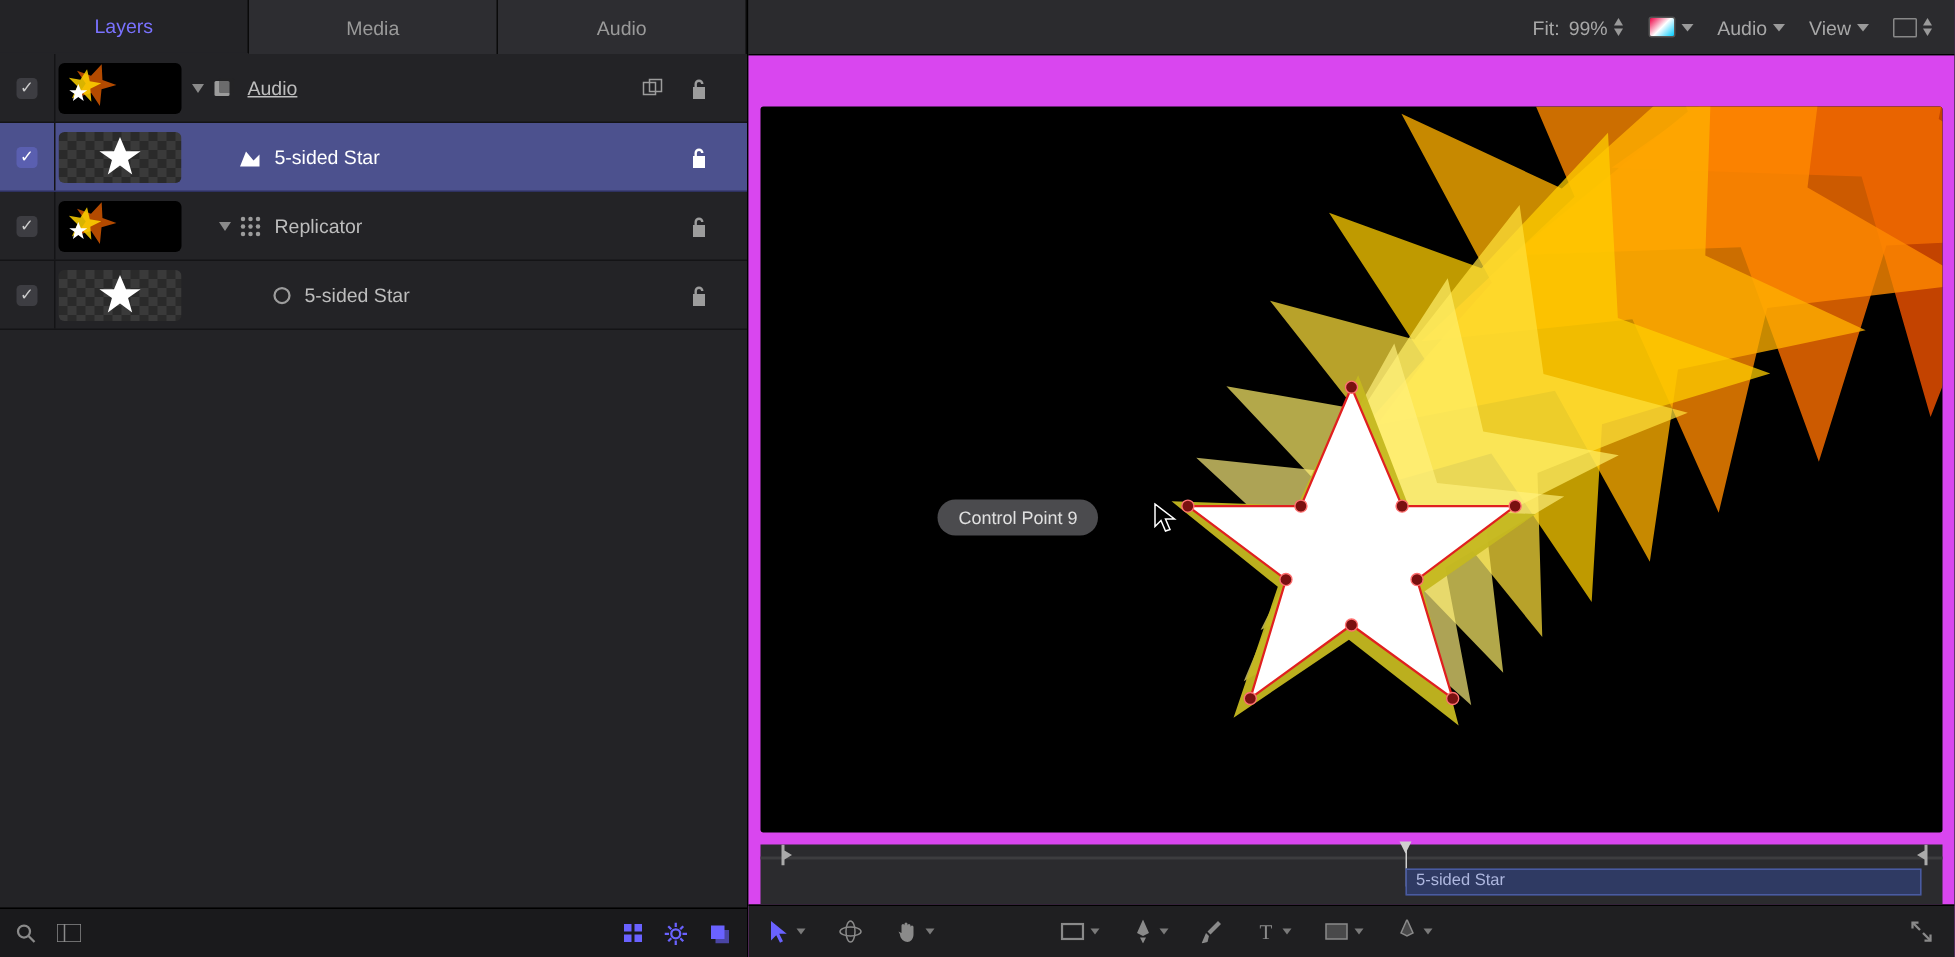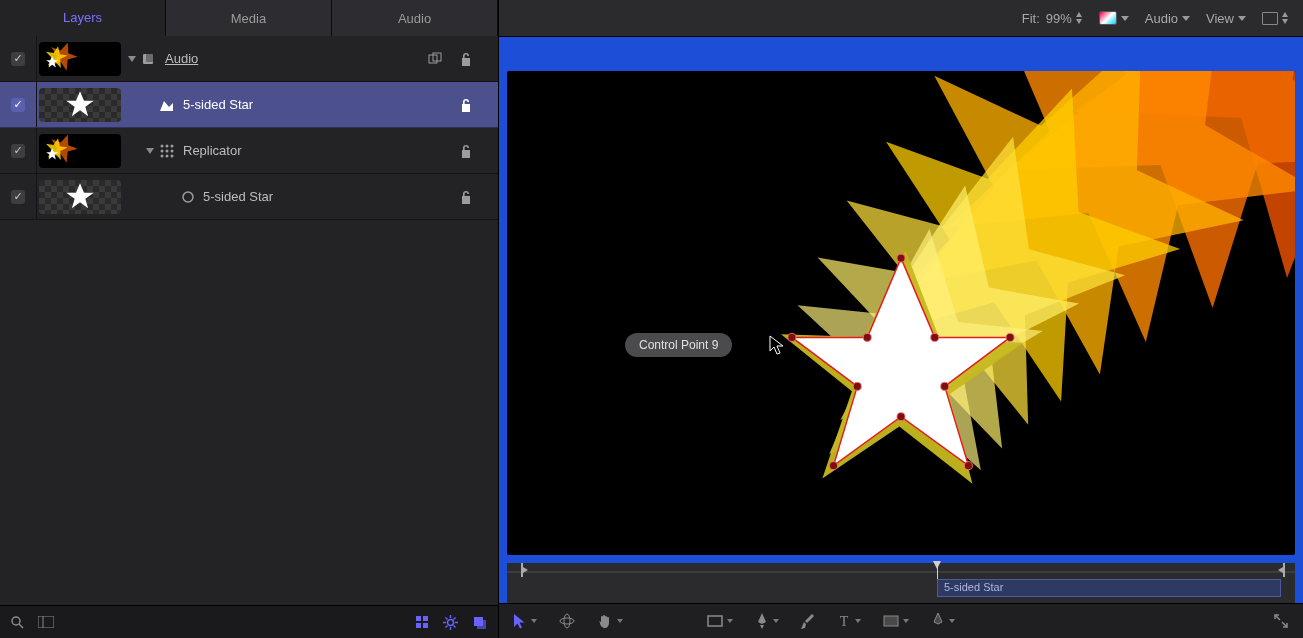--- a/index.html
+++ b/index.html
@@ -45,21 +45,21 @@
   .rtop .menu{display:flex;align-items:center;gap:4px;cursor:pointer;}
   .caret{width:0;height:0;border-left:4px solid transparent;border-right:4px solid transparent;border-top:5px solid #9a9a9a;}
   .updn{width:7px;height:12px;position:relative;}
   .updn::before,.updn::after{content:"";position:absolute;left:0;width:0;height:0;border-left:3.5px solid transparent;border-right:3.5px solid transparent;}
   .updn::before{top:0;border-bottom:5px solid #9a9a9a;}
   .updn::after{bottom:0;border-top:5px solid #9a9a9a;}
   .swatch{width:16px;height:12px;border:1px solid #555;background:linear-gradient(135deg,#e04,#fff,#0cf);border-radius:2px;}
   .aspect{width:14px;height:11px;border:1px solid #888;border-radius:1px;}
 
   
-  .canvas-wrap{flex:1;display:flex;flex-direction:column;background:#1d4ed8;}
+  .canvas-wrap{flex:1;display:flex;flex-direction:column;background:#d946ef;}
   .viewport{flex:1;position:relative;margin:34px 8px 0 8px;}
   .stage{position:absolute;inset:0;background:#000;overflow:hidden;border-radius:2px;}
   .tooltip{position:absolute;background:#4b4b4e;color:#e0e0e0;padding:5px 14px;border-radius:14px;font-size:12px;box-shadow:0 1px 4px rgba(0,0,0,.5);}
   .cursor{position:absolute;color:#fff;font-size:16px;pointer-events:none;}
 
   
   .mini-timeline{height:40px;margin:8px 8px 0 8px;position:relative;background:#2b2b2e;}
   .tl-track{position:absolute;left:0;right:0;top:8px;height:2px;background:#3d3d3f;}
   .tl-in{position:absolute;top:0;left:12px;color:#9a9a9a;}
   .tl-out{position:absolute;top:0;right:8px;color:#9a9a9a;}

